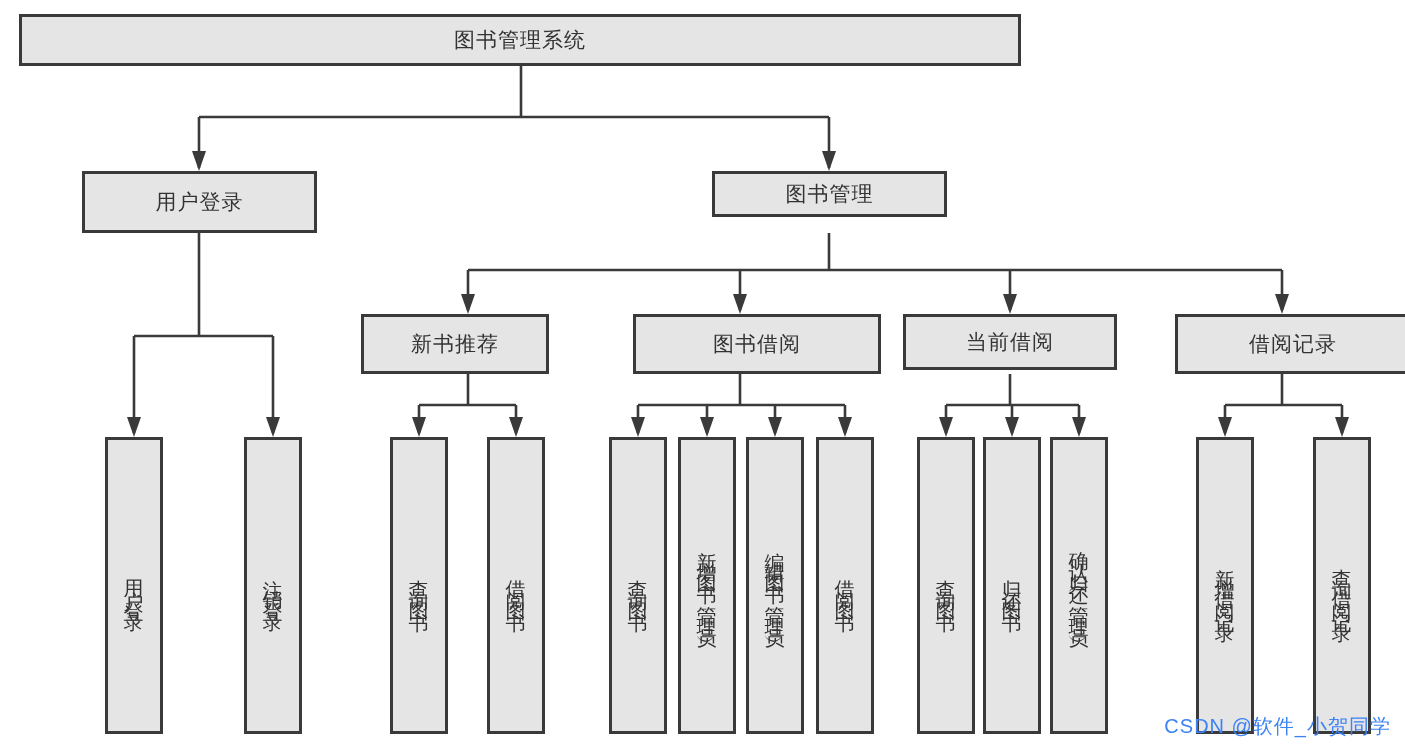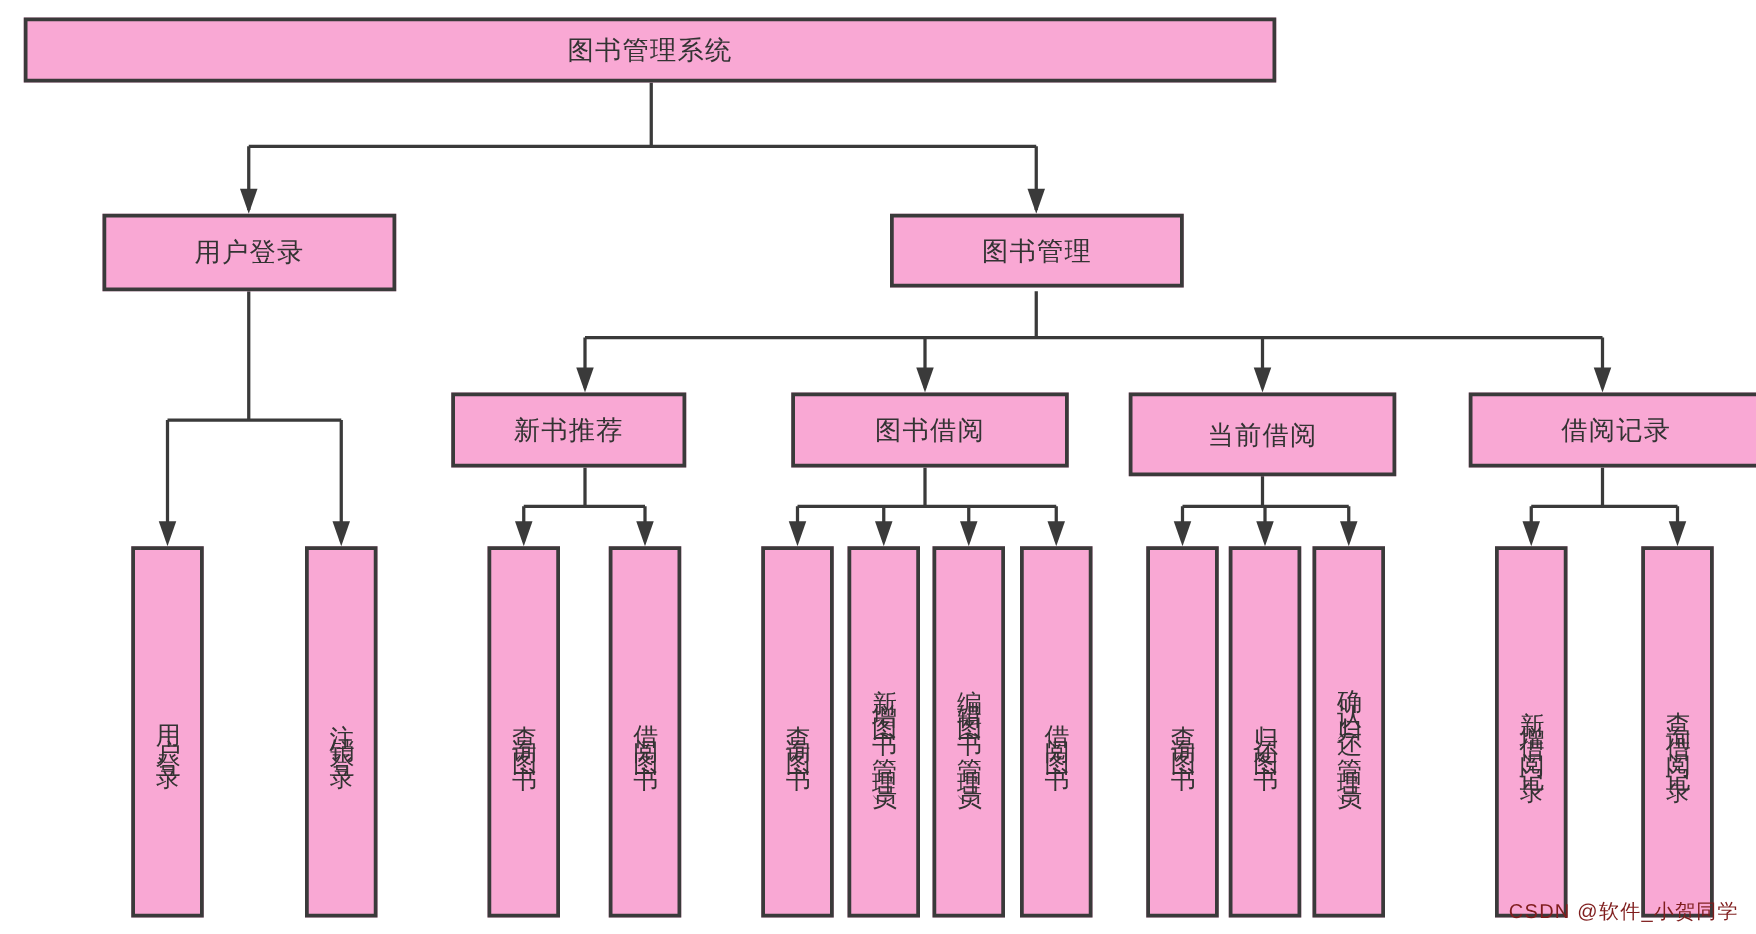--- a/index.html
+++ b/index.html
@@ -28,21 +28,21 @@
     stroke-width: 2.6;
   }
   .connectors polygon {
     fill: #3a3a3a;
     stroke: none;
   }
   .node {
     position: absolute;
     box-sizing: border-box;
     border: 3px solid #3a3a3a;
-    background: #f9a8d4;
+    background: #e5e5e5;
     display: flex;
     align-items: center;
     justify-content: center;
     color: #333333;
     text-align: center;
   }
   .hnode {
     font-size: 21px;
     letter-spacing: 1px;
   }
@@ -50,22 +50,22 @@
     font-size: 20px;
     writing-mode: vertical-rl;
     text-orientation: mixed;
     letter-spacing: 11px;
     line-height: 1;
   }
   .watermark {
     position: absolute;
     right: 14px;
     bottom: 7px;
-    font-size: 16px;
-    color: #7f1d1d;
+    font-size: 20px;
+    color: #3b82f6;
     letter-spacing: 1px;
     white-space: nowrap;
   }
 </style>
 </head>
 <body>
 
 <div class="canvas">
 
   <svg class="connectors" viewBox="0 0 1405 747" xmlns="http://www.w3.org/2000/svg">
@@ -107,25 +107,25 @@
     <g>
       <path d="M1282 374 V405 M1225 405 H1342 M1225 405 V433 M1342 405 V433"></path>
       <polygon points="1218,417 1232,417 1225,437"></polygon>
       <polygon points="1335,417 1349,417 1342,437"></polygon>
     </g>
   </svg>
 
   <div class="node hnode" style="left:19px; top:14px; width:1002px; height:52px;">图书管理系统</div>
 
   <div class="node hnode" style="left:82px; top:171px; width:235px; height:62px;">用户登录</div>
-  <div class="node hnode" style="left:712px; top:171px; width:235px; height:59px;">图书管理</div>
+  <div class="node hnode" style="left:712px; top:171px; width:235px; height:46px;">图书管理</div>
 
   <div class="node hnode" style="left:361px; top:314px; width:188px; height:60px;">新书推荐</div>
-  <div class="node hnode" style="left:633px; top:314px; width:222px; height:60px;">图书借阅</div>
-  <div class="node hnode" style="left:903px; top:314px; width:214px; height:67px;">当前借阅</div>
+  <div class="node hnode" style="left:633px; top:314px; width:248px; height:60px;">图书借阅</div>
+  <div class="node hnode" style="left:903px; top:314px; width:214px; height:56px;">当前借阅</div>
   <div class="node hnode" style="left:1175px; top:314px; width:236px; height:60px;">借阅记录</div>
 
   <div class="node vnode" style="left:105px; top:437px; width:58px; height:297px;">用户登录</div>
   <div class="node vnode" style="left:244px; top:437px; width:58px; height:297px;">注销登录</div>
 
   <div class="node vnode" style="left:390px; top:437px; width:58px; height:297px;">查询图书</div>
   <div class="node vnode" style="left:487px; top:437px; width:58px; height:297px;">借阅图书</div>
 
   <div class="node vnode" style="left:609px; top:437px; width:58px; height:297px;">查询图书</div>
   <div class="node vnode" style="left:678px; top:437px; width:58px; height:297px;">新增图书（管理员）</div>

